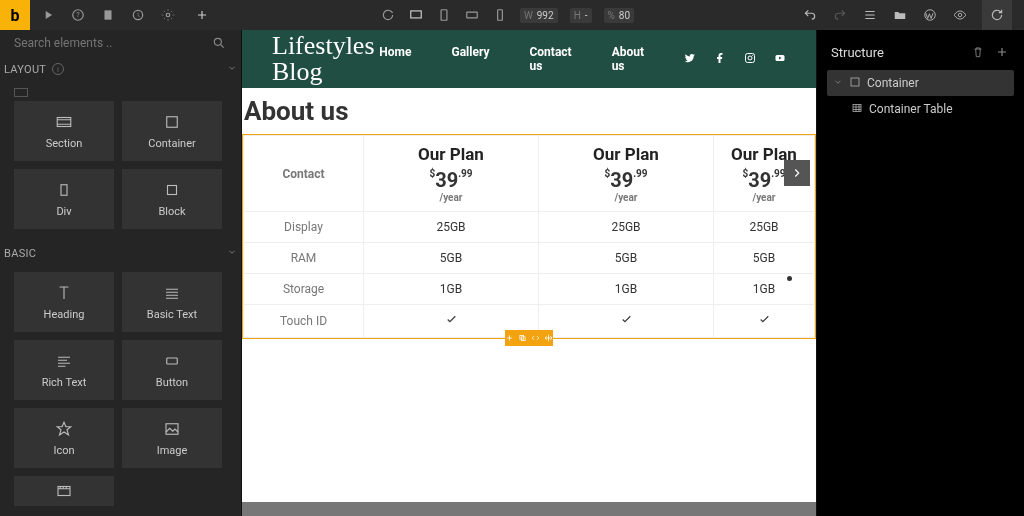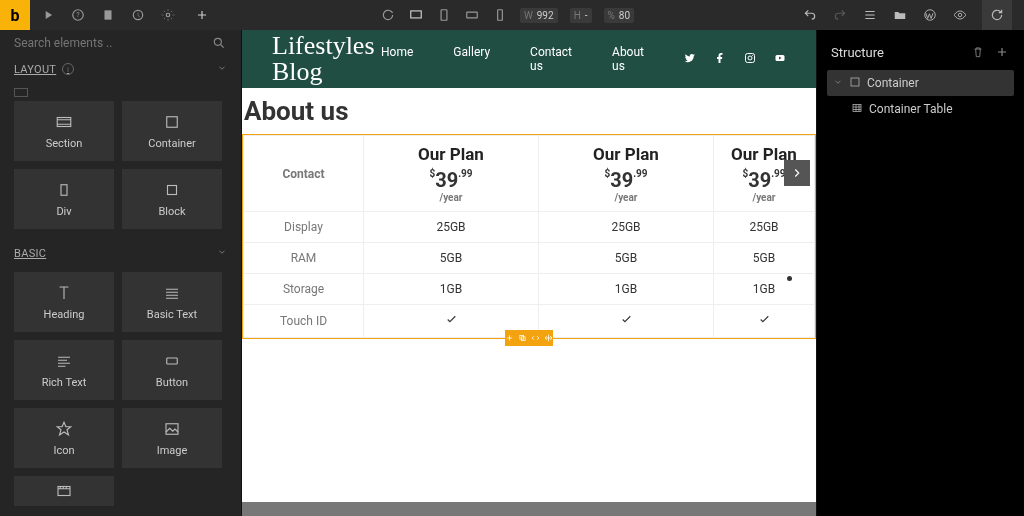--- a/index.html
+++ b/index.html
@@ -14,34 +14,34 @@
   .dim-box { background:#3a3a3a; color:#ccc; font-size:10px; padding:2px 4px; border-radius:2px; display:flex; align-items:center; gap:4px;}
   .dim-box .lbl { color:#777; }
   .tb-right { margin-left:auto; display:flex; align-items:center; gap:14px; padding:0 12px;}
   .tb-right .refresh { background:#3a3a3a; height:30px; width:30px; border-radius:0; display:flex; align-items:center; justify-content:center;}
   
   .main { display:flex; height:486px; }
   .left-panel { width:242px; background:#252525; display:flex; flex-direction:column; border-right:1px solid #111;}
   .search-row { height:36px; display:flex; align-items:center; padding:0 14px; position:relative;}
   .search-row input { background:transparent; border:none; color:#aaa; font-size:12px; width:100%; outline:none;}
   .search-row .sicon { position:absolute; right:14px; }
-  .section-hdr { display:flex; align-items:flex-start; padding:8px 14px; font-size:11px; color:#aaa; letter-spacing:0.3px; cursor:pointer;text-decoration:underline;}
+  .section-hdr { display:flex; align-items:flex-start; padding:8px 4px; font-size:11px; color:#aaa; letter-spacing:0.3px; cursor:pointer;}
   .section-hdr .info { width:12px; height:12px; border:1px solid #666; border-radius:50%; font-size:8px; display:flex; align-items:center; justify-content:center; margin-left:6px; color:#666;}
   .section-hdr .chev { margin-left:auto; }
   .tile-grid { display:flex; flex-wrap:wrap; gap:8px; padding:4px 14px 10px;}
   .tile { width:100px; height:60px; background:#333; display:flex; flex-direction:column; align-items:center; justify-content:center; gap:6px; cursor:pointer; color:#ccc; font-size:11px;}
   .tile .ticon { width:18px; height:18px; display:flex; align-items:center; justify-content:center;}
   .tile .ticon svg { width:18px; height:18px; fill:none; stroke:#bbb; stroke-width:1.5;}
   .mini-ind { width:14px; height:12px; border:1px solid #555; margin:4px 0 0 14px;}
   
   .canvas { flex:1; background:#000000; position:relative; }
   .canvas-inner { position:absolute; left:0; top:0; right:0; bottom:0; background:#fff; }
   .site-header { background:#204e42; height:58px; display:flex; align-items:center; padding:0 30px; color:#fff; }
   .brand { font-family:"Brush Script MT", cursive; font-size:26px; line-height:1; }
-  .nav { margin-left:auto; display:flex; gap:40px; font-size:12px; font-weight:400;}
+  .nav { margin-left:auto; display:flex; gap:40px; font-size:12px; font-weight:700;}
   .nav span { cursor:pointer; }
   .socials { display:flex; gap:18px; margin-left:40px;}
   .socials svg { width:12px; height:12px; fill:#fff;}
   .page-title { font-size:26px; font-weight:700; color:#333; padding:8px 2px;}
   .selbox { border:1px solid #f4a310; position:relative; }
   .comp-table { width:100%; border-collapse:collapse; font-size:12px; color:#333; background:#fff;}
   .comp-table th, .comp-table td { border:1px solid #eee; padding:8px 10px; text-align:center;}
   .comp-table .feat { color:#777; }
   .plan-head .name { font-weight:700; font-size:17px; color:#222;}
   .plan-head .price { margin-top:4px;}

